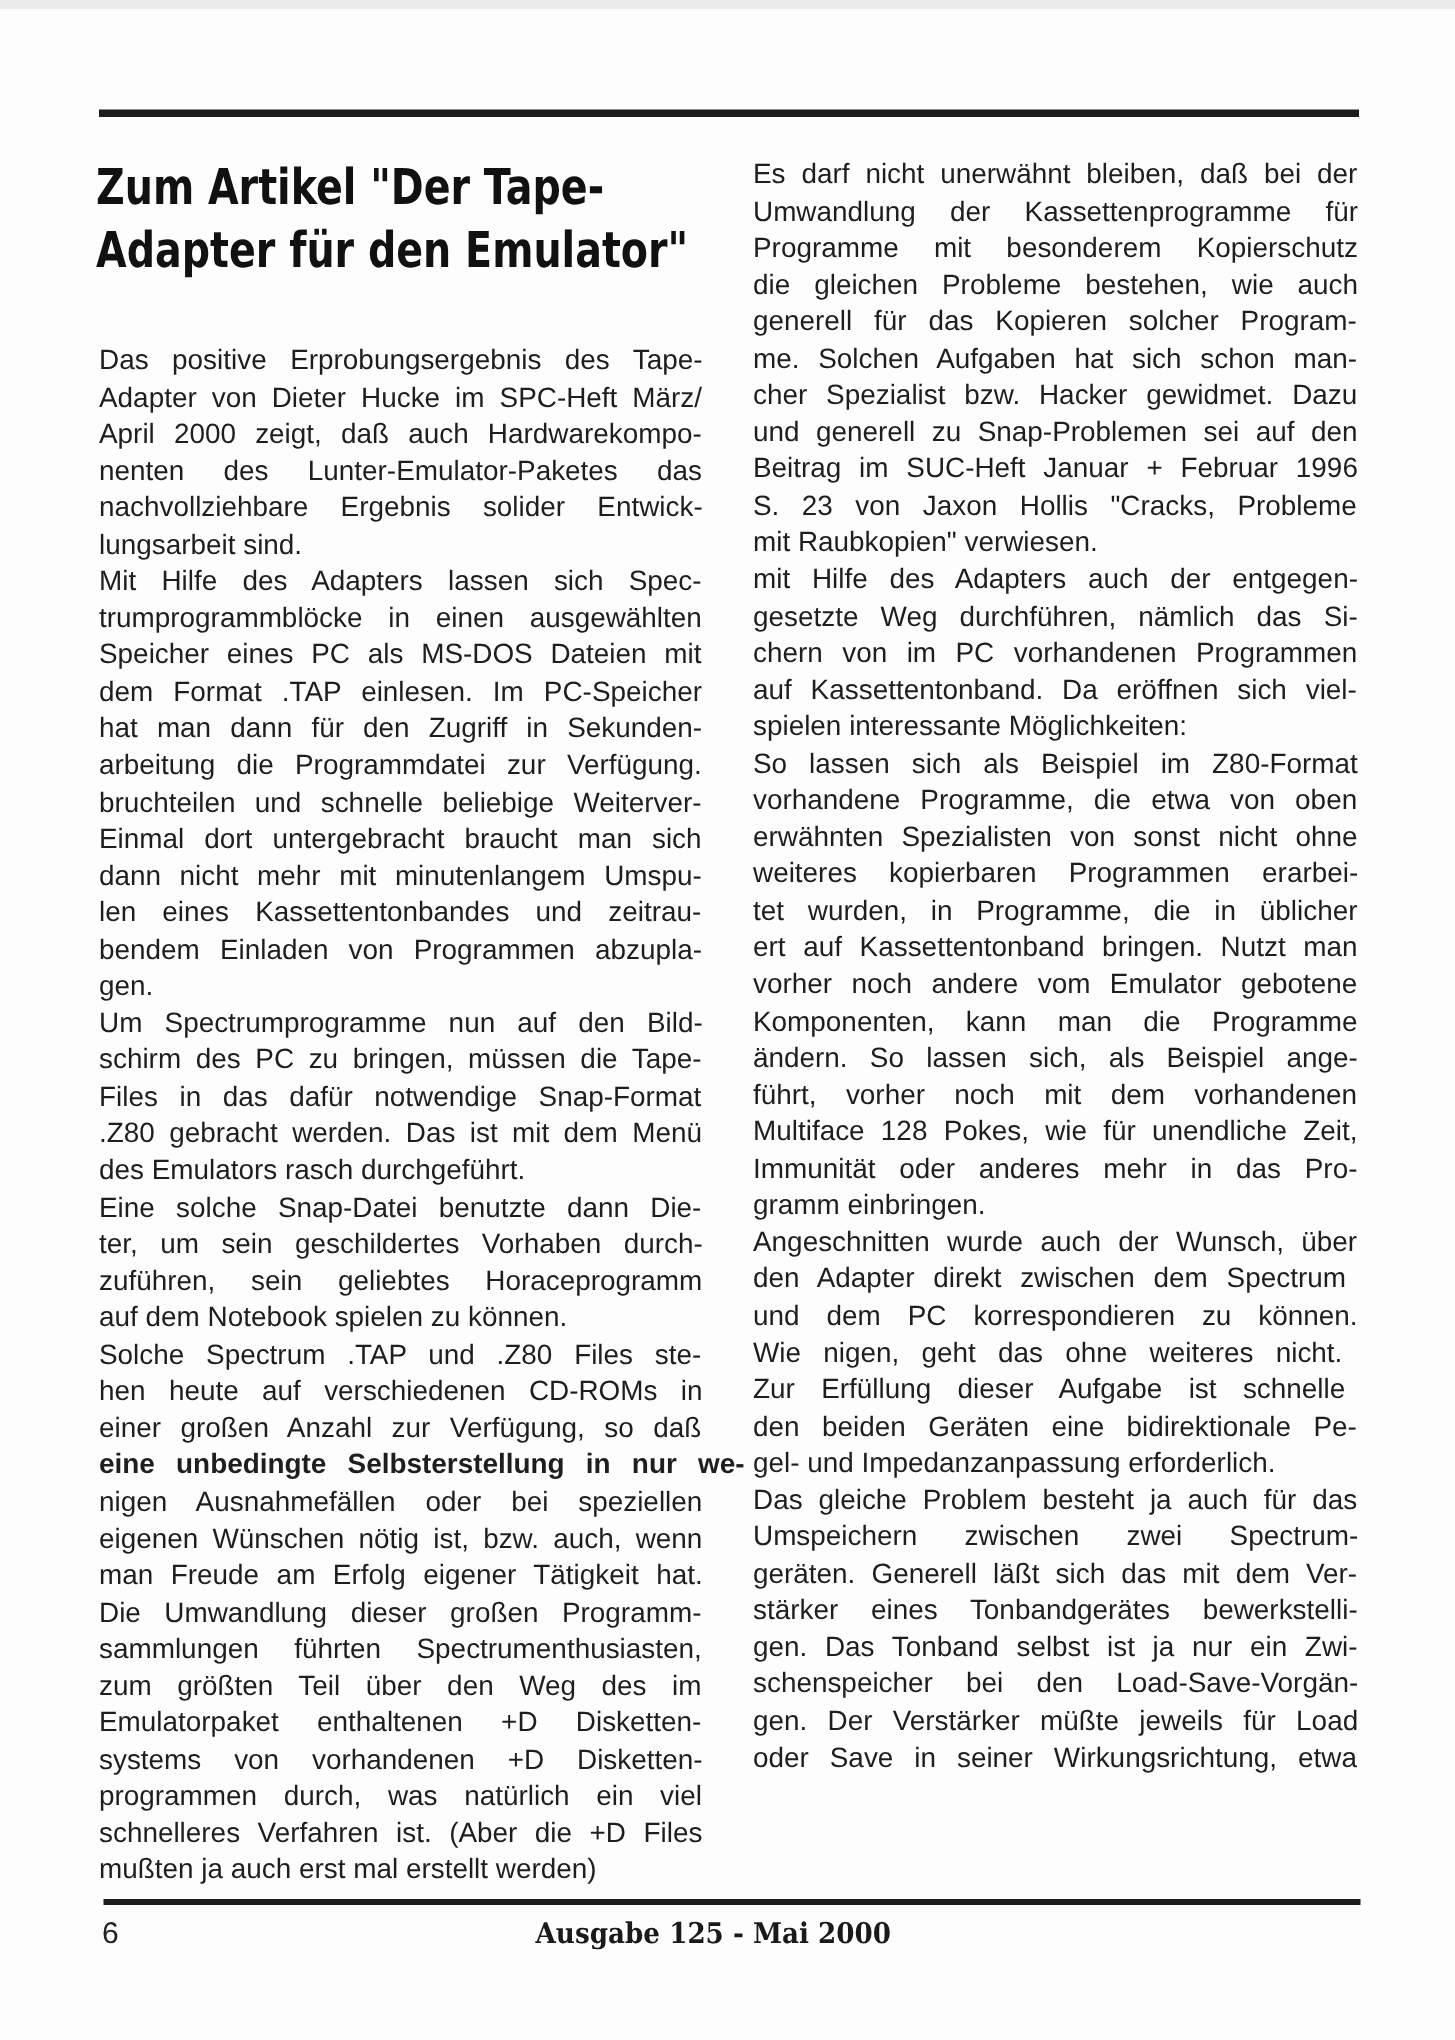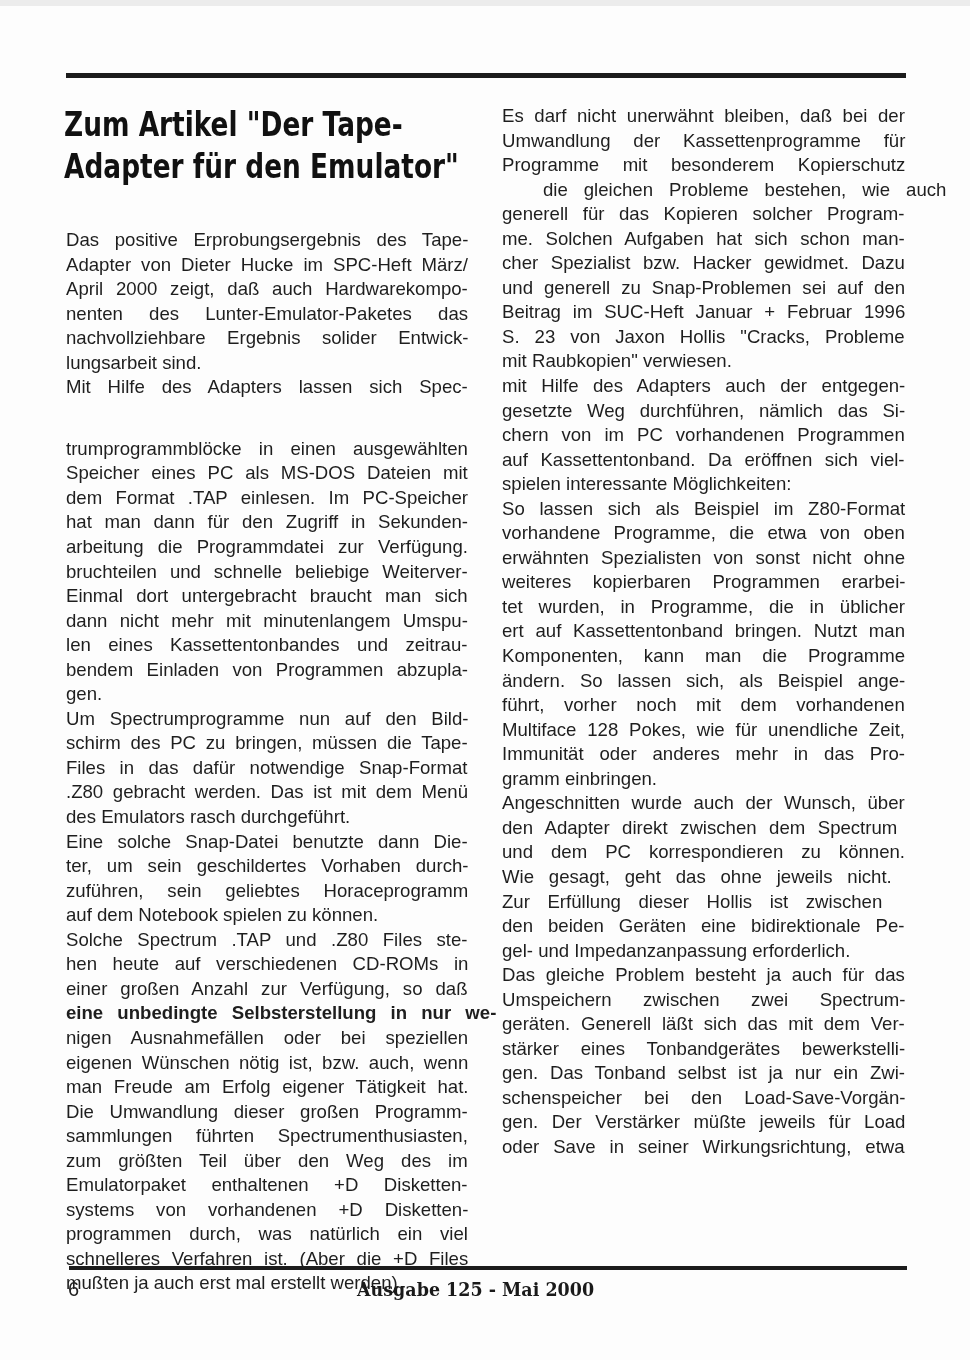--- a/index.html
+++ b/index.html
@@ -96,21 +96,21 @@
 </h1>
 
 <div class="col left" id="col-left">
     <span class="line" style="display: block; width: 402px; word-spacing: 10.5px; text-align: left; text-align-last: left;">Das positive Erprobungsergebnis des Tape-</span>
     <span class="line" style="display: block; width: 402px; word-spacing: 4.83333px; text-align: left; text-align-last: left;">Adapter von Dieter Hucke im SPC-Heft März/</span>
     <span class="line" style="display: block; width: 402px; word-spacing: 7.6px; text-align: left; text-align-last: left;">April 2000 zeigt, daß auch Hardwarekompo-</span>
     <span class="line" style="display: block; width: 402px; word-spacing: 21px; text-align: left; text-align-last: left;">nenten des Lunter-Emulator-Paketes das</span>
     <span class="line" style="display: block; width: 402px; word-spacing: 16.3333px; text-align: left; text-align-last: left;">nachvollziehbare Ergebnis solider Entwick-</span>
     <span class="line last" style="display: block; width: 402px;">lungsarbeit sind.</span>
     <span class="line" style="display: block; width: 402px; word-spacing: 11.6667px; text-align: left; text-align-last: left;">Mit Hilfe des Adapters lassen sich Spec-</span>
-    <span class="line" style="display: block; width: 402px; word-spacing: 12px; text-align: left; text-align-last: left; margin-top: 37px;">trumprogrammblöcke in einen ausgewählten</span>
+    <span class="line" style="display: block; width: 402px; word-spacing: 12px; text-align: left; text-align-last: left;">trumprogrammblöcke in einen ausgewählten</span>
     <span class="line" style="display: block; width: 402px; word-spacing: 6.66667px; text-align: left; text-align-last: left;">Speicher eines PC als MS-DOS Dateien mit</span>
     <span class="line" style="display: block; width: 402px; word-spacing: 8.2px; text-align: left; text-align-last: left;">dem Format .TAP einlesen. Im PC-Speicher</span>
     <span class="line" style="display: block; width: 402px; word-spacing: 7.57143px; text-align: left; text-align-last: left;">hat man dann für den Zugriff in Sekunden-</span>
     <span class="line" style="display: block; width: 402px; word-spacing: 9px; text-align: left; text-align-last: left;">arbeitung die Programmdatei zur Verfügung.</span>
     <span class="line" style="display: block; width: 402px; word-spacing: 7.75px; text-align: left; text-align-last: left;">bruchteilen und schnelle beliebige Weiterver-</span>
     <span class="line" style="display: block; width: 402px; word-spacing: 8.2px; text-align: center; text-align-last: left;">Einmal dort untergebracht braucht man sich</span>
     <span class="line" style="display: block; width: 402px; word-spacing: 7.2px; text-align: left; text-align-last: left;">dann nicht mehr mit minutenlangem Umspu-</span>
     <span class="line" style="display: block; width: 402px; word-spacing: 12.25px; text-align: left; text-align-last: left;">len eines Kassettentonbandes und zeitrau-</span>
     <span class="line" style="display: block; width: 402px; word-spacing: 8.25px; text-align: left; text-align-last: left;">bendem Einladen von Programmen abzupla-</span>
     <span class="line last" style="display: block; width: 402px;">gen.</span>
@@ -136,50 +136,51 @@
     <span class="line" style="display: block; width: 402px; word-spacing: 20.3333px; text-align: left; text-align-last: left;">Emulatorpaket enthaltenen +D Disketten-</span>
     <span class="line" style="display: block; width: 402px; word-spacing: 16.75px; text-align: left; text-align-last: left;">systems von vorhandenen +D Disketten-</span>
     <span class="line" style="display: block; width: 402px; word-spacing: 12.6px; text-align: left; text-align-last: left;">programmen durch, was natürlich ein viel</span>
     <span class="line" style="display: block; width: 402px; word-spacing: 6.5px; text-align: left; text-align-last: left;">schnelleres Verfahren ist. (Aber die +D Files</span>
     <span class="line last" style="display: block; width: 402px;">mußten ja auch erst mal erstellt werden)</span>
   </div>
 <div class="col right" id="col-right">
     <span class="line" style="display: block; width: 403px; word-spacing: 5.42857px; text-align: left; text-align-last: left;">Es darf nicht unerwähnt bleiben, daß bei der</span>
     <span class="line" style="display: block; width: 403px; word-spacing: 17.6667px; text-align: left; text-align-last: left;">Umwandlung der Kassettenprogramme für</span>
     <span class="line" style="display: block; width: 403px; word-spacing: 18.3333px; text-align: left; text-align-last: left;">Programme mit besonderem Kopierschutz</span>
-    <span class="line" style="display: block; width: 403px; word-spacing: 10.8px; text-align: left; text-align-last: left; margin-left: 41px;">die gleichen Probleme bestehen, wie auch</span>
+    <span class="line" style="display: block; width: 403px; word-spacing: 10.8px; text-align: left; text-align-last: left;">die gleichen Probleme bestehen, wie auch</span>
     <span class="line" style="display: block; width: 403px; word-spacing: 9.4px; text-align: left; text-align-last: left;">generell für das Kopieren solcher Program-</span>
     <span class="line" style="display: block; width: 403px; word-spacing: 7.33333px; text-align: left; text-align-last: left;">me. Solchen Aufgaben hat sich schon man-</span>
     <span class="line" style="display: block; width: 403px; word-spacing: 7.4px; text-align: left; text-align-last: left;">cher Spezialist bzw. Hacker gewidmet. Dazu</span>
     <span class="line" style="display: block; width: 403px; word-spacing: 5.83333px; text-align: left; text-align-last: left;">und generell zu Snap-Problemen sei auf den</span>
     <span class="line" style="display: block; width: 403px; word-spacing: 6.66667px; text-align: left; text-align-last: left;">Beitrag im SUC-Heft Januar + Februar 1996</span>
     <span class="line" style="display: block; width: 403px; word-spacing: 9.83333px; text-align: left; text-align-last: left;">S. 23 von Jaxon Hollis "Cracks, Probleme</span>
     <span class="line last" style="display: block; width: 403px;">mit Raubkopien" verwiesen.</span>
     <span class="line" style="display: block; width: 403px; word-spacing: 9.33333px; text-align: left; text-align-last: left;">mit Hilfe des Adapters auch der entgegen-</span>
     <span class="line" style="display: block; width: 403px; word-spacing: 9.6px; text-align: left; text-align-last: left;">gesetzte Weg durchführen, nämlich das Si-</span>
     <span class="line" style="display: block; width: 403px; word-spacing: 7.8px; text-align: left; text-align-last: left;">chern von im PC vorhandenen Programmen</span>
     <span class="line" style="display: block; width: 403px; word-spacing: 7.4px; text-align: left; text-align-last: left;">auf Kassettentonband. Da eröffnen sich viel-</span>
     <span class="line last" style="display: block; width: 403px;">spielen interessante Möglichkeiten:</span>
     <span class="line" style="display: block; width: 403px; word-spacing: 9.5px; text-align: left; text-align-last: left;">So lassen sich als Beispiel im Z80-Format</span>
     <span class="line" style="display: block; width: 403px; word-spacing: 8.2px; text-align: left; text-align-last: left;">vorhandene Programme, die etwa von oben</span>
     <span class="line" style="display: block; width: 403px; word-spacing: 7px; text-align: left; text-align-last: left;">erwähnten Spezialisten von sonst nicht ohne</span>
     <span class="line" style="display: block; width: 403px; word-spacing: 16.3333px; text-align: center; text-align-last: left;">weiteres kopierbaren Programmen erarbei-</span>
     <span class="line" style="display: block; width: 403px; word-spacing: 10.6667px; text-align: left; text-align-last: left;">tet wurden, in Programme, die in üblicher</span>
     <span class="line" style="display: block; width: 403px; word-spacing: 6.6px; text-align: left; text-align-last: left;">ert auf Kassettentonband bringen. Nutzt man</span>
+    <span class="line" style="display: block; width: 403px; word-spacing: 7.8px; text-align: left; text-align-last: left;">vorher noch andere vom Emulator gebotene</span>
     <span class="line" style="display: block; width: 403px; word-spacing: 15.75px; text-align: left; text-align-last: left;">Komponenten, kann man die Programme</span>
     <span class="line" style="display: block; width: 403px; word-spacing: 9.66667px; text-align: left; text-align-last: left;">ändern. So lassen sich, als Beispiel ange-</span>
     <span class="line" style="display: block; width: 403px; word-spacing: 14.4px; text-align: left; text-align-last: left;">führt, vorher noch mit dem vorhandenen</span>
     <span class="line" style="display: block; width: 403px; word-spacing: 5.66667px; text-align: left; text-align-last: left;">Multiface 128 Pokes, wie für unendliche Zeit,</span>
     <span class="line" style="display: block; width: 403px; word-spacing: 10.6667px; text-align: left; text-align-last: left;">Immunität oder anderes mehr in das Pro-</span>
     <span class="line last" style="display: block; width: 403px;">gramm einbringen.</span>
     <span class="line" style="display: block; width: 403px; word-spacing: 6.4px; text-align: left; text-align-last: left;">Angeschnitten wurde auch der Wunsch, über</span>
     <span class="line" style="display: block; width: 403px; word-spacing: 7.33333px; text-align: left; text-align-last: left;">den Adapter direkt zwischen  dem Spectrum</span>
     <span class="line" style="display: block; width: 403px; word-spacing: 12.8px; text-align: left; text-align-last: left;">und dem PC korrespondieren zu können.</span>
-    <span class="line" style="display: block; width: 403px; word-spacing: 9.66667px; text-align: left; text-align-last: left;">Wie gesagt, geht das ohne jeweils nicht.</span>
-    <span class="line" style="display: block; width: 403px; word-spacing: 12.4px; text-align: left; text-align-last: left;">Zur Erfüllung dieser Hollis ist zwischen</span>
+    <span class="line" style="display: block; width: 403px; word-spacing: 9.66667px; text-align: left; text-align-last: left;">Wie nigen, geht das ohne weiteres nicht.</span>
+    <span class="line" style="display: block; width: 403px; word-spacing: 12.4px; text-align: left; text-align-last: left;">Zur Erfüllung dieser Aufgabe ist schnelle</span>
     <span class="line" style="display: block; width: 403px; word-spacing: 9.8px; text-align: left; text-align-last: left;">den beiden Geräten eine bidirektionale Pe-</span>
     <span class="line last" style="display: block; width: 403px;">gel- und Impedanzanpassung erforderlich.</span>
     <span class="line" style="display: block; width: 403px; word-spacing: 5.42857px; text-align: left; text-align-last: left;">Das gleiche Problem besteht ja auch für das</span>
     <span class="line" style="display: block; width: 403px; word-spacing: 26.3333px; text-align: left; text-align-last: left;">Umspeichern zwischen zwei Spectrum-</span>
     <span class="line" style="display: block; width: 403px; word-spacing: 5.57143px; text-align: left; text-align-last: left;">geräten. Generell läßt sich das mit dem Ver-</span>
     <span class="line" style="display: block; width: 403px; word-spacing: 16.6667px; text-align: left; text-align-last: left;">stärker eines Tonbandgerätes bewerkstelli-</span>
     <span class="line" style="display: block; width: 403px; word-spacing: 6.625px; text-align: left; text-align-last: left;">gen. Das Tonband selbst ist ja nur ein Zwi-</span>
     <span class="line" style="display: block; width: 403px; word-spacing: 17px; text-align: left; text-align-last: left;">schenspeicher bei den Load-Save-Vorgän-</span>
     <span class="line" style="display: block; width: 403px; word-spacing: 8.33333px; text-align: left; text-align-last: left;">gen. Der Verstärker müßte jeweils für Load</span>
     <span class="line" style="display: block; width: 403px; word-spacing: 8.8px; text-align: left; text-align-last: left;">oder Save in seiner Wirkungsrichtung, etwa</span>

